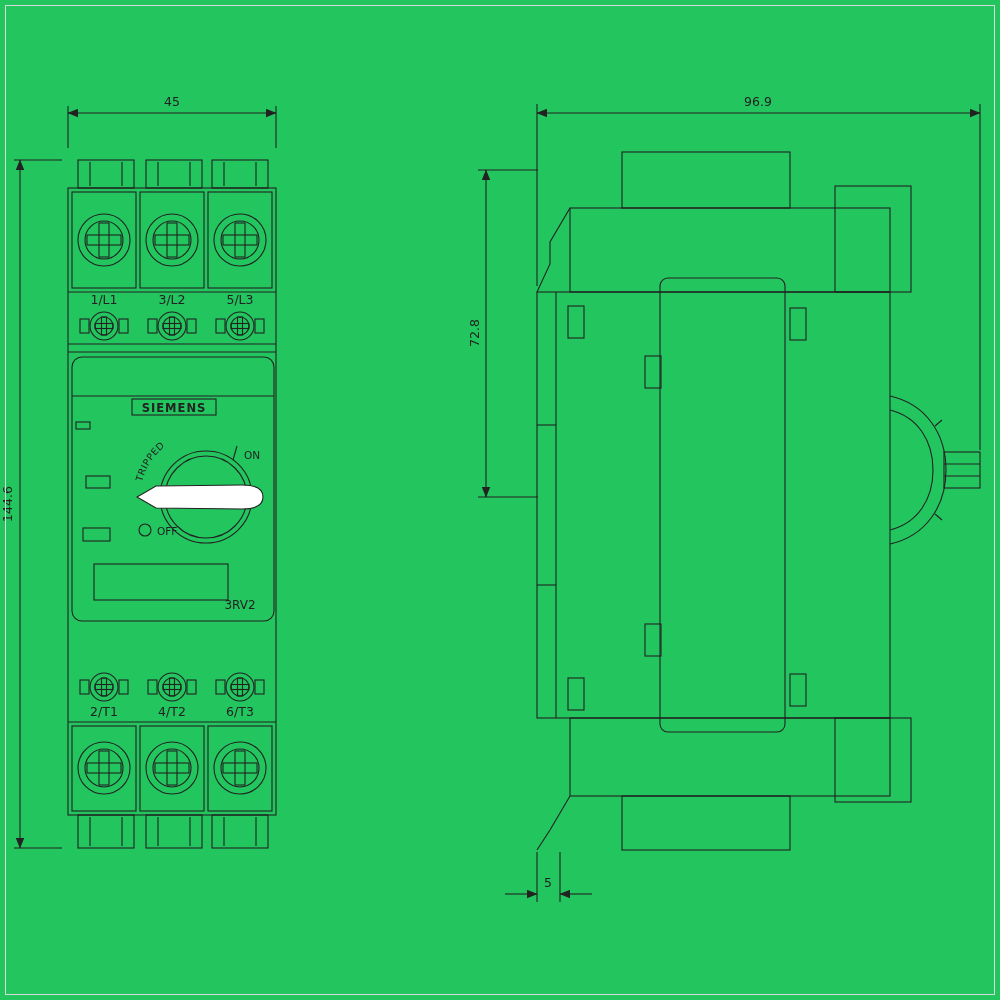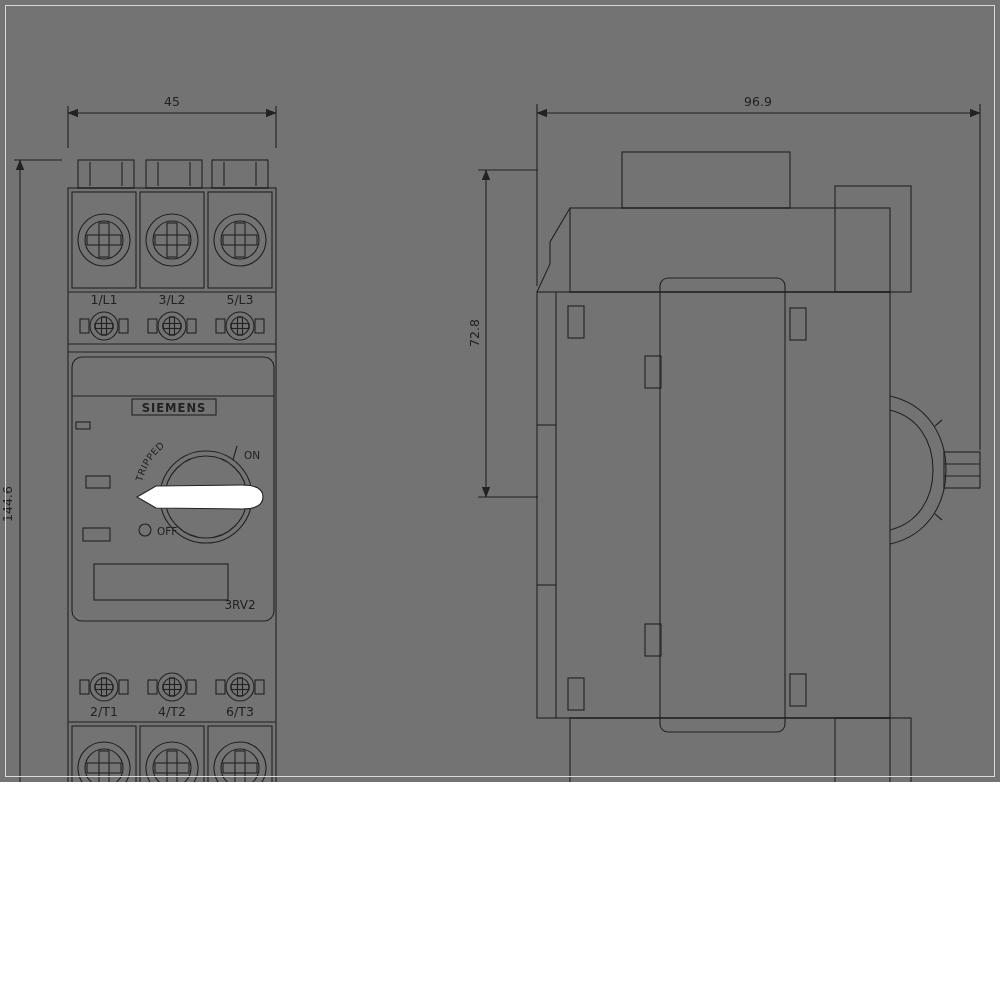--- a/index.html
+++ b/index.html
@@ -1,16 +1,16 @@
 <!DOCTYPE html>
 <html><head>
 <meta charset="utf-8">
 <style>
   html,body{margin:0;padding:0;background:#ffffff;}
-  .page{position:relative;width:1000px;height:782px;background:#737373;overflow:hidden;
+  .page{position:relative;width:1000px;height:1000px;background:#22c55e;overflow:hidden;
         font-family:"DejaVu Sans", sans-serif;}
   .frame{position:absolute;inset:5px;border:1px solid #d9d9d9;pointer-events:none;}
   #dwg rect,#dwg circle,#dwg path,#dwg line,#dwg polyline{fill:none;stroke:#222222;stroke-width:1.1;}
   #dwg .white{fill:#ffffff;}
   #dwg .noline{stroke:none;}
   #dwg .arrowhead{fill:#222222;stroke:none;}
   #dwg text,#dwg textPath{fill:#222222;stroke:none;font-family:"DejaVu Sans", sans-serif;}
   #dwg .dim{font-size:12.5px;}
   #dwg .lbl{font-size:12.5px;}
   #dwg .brand{font-size:11.5px;font-weight:bold;letter-spacing:1px;}

